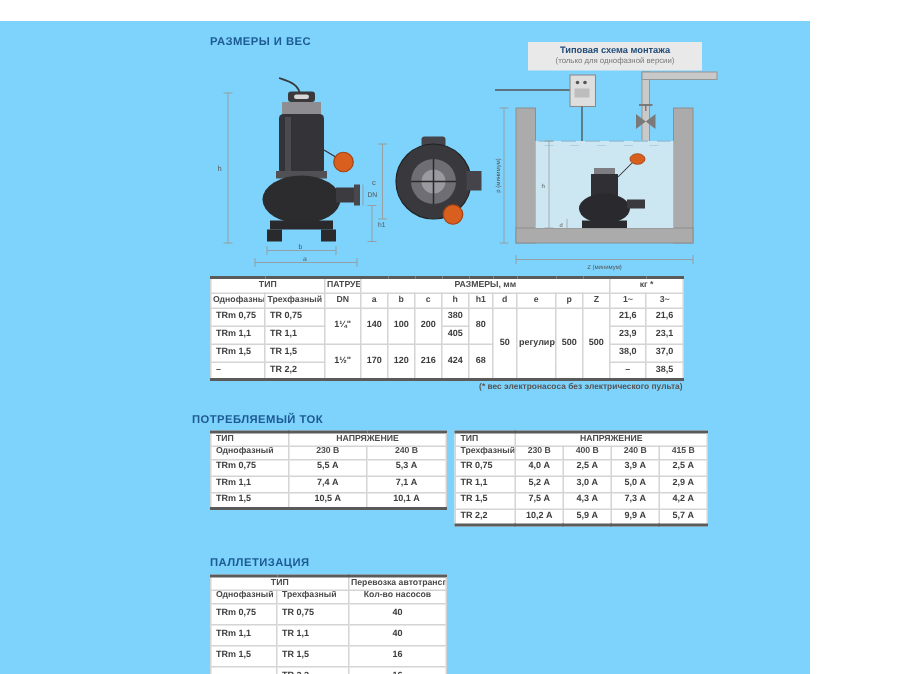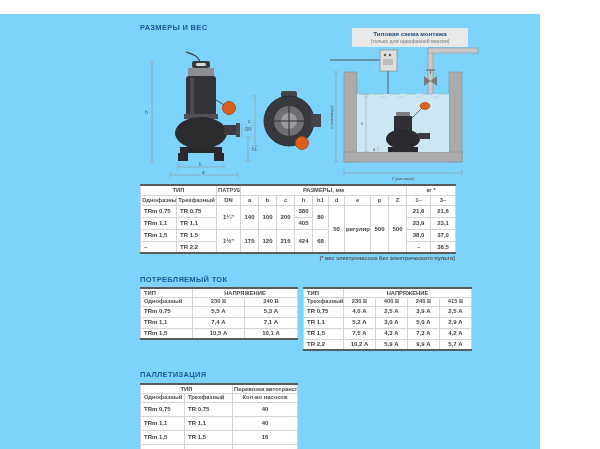--- a/index.html
+++ b/index.html
@@ -229,21 +229,21 @@
       <tr style="height:12px">
         <td class="lt">–</td>
         <td class="lt">TR 2,2</td>
         <td>–</td>
         <td>38,5</td>
       </tr>
     </tbody>
   </table>
   <div class="footnote" style="left:140px;top:241px;width:315px;">(* вес электронасоса без электрического пульта)</div>
 
-  <div class="section-title" style="left:140px;top:261px;">ПОТРЕБЛЯЕМЫЙ ТОК</div>
+  <div class="section-title" style="left:128px;top:261px;">ПОТРЕБЛЯЕМЫЙ ТОК</div>
 
   <table class="t" style="left:140px;top:273px;width:157px;">
     <colgroup>
         <col style="width:52px">
         <col style="width:52px">
         <col style="width:53px">
       </colgroup>
     <thead>
       <tr style="height:9px">
         <th class="lt">ТИП</th>

